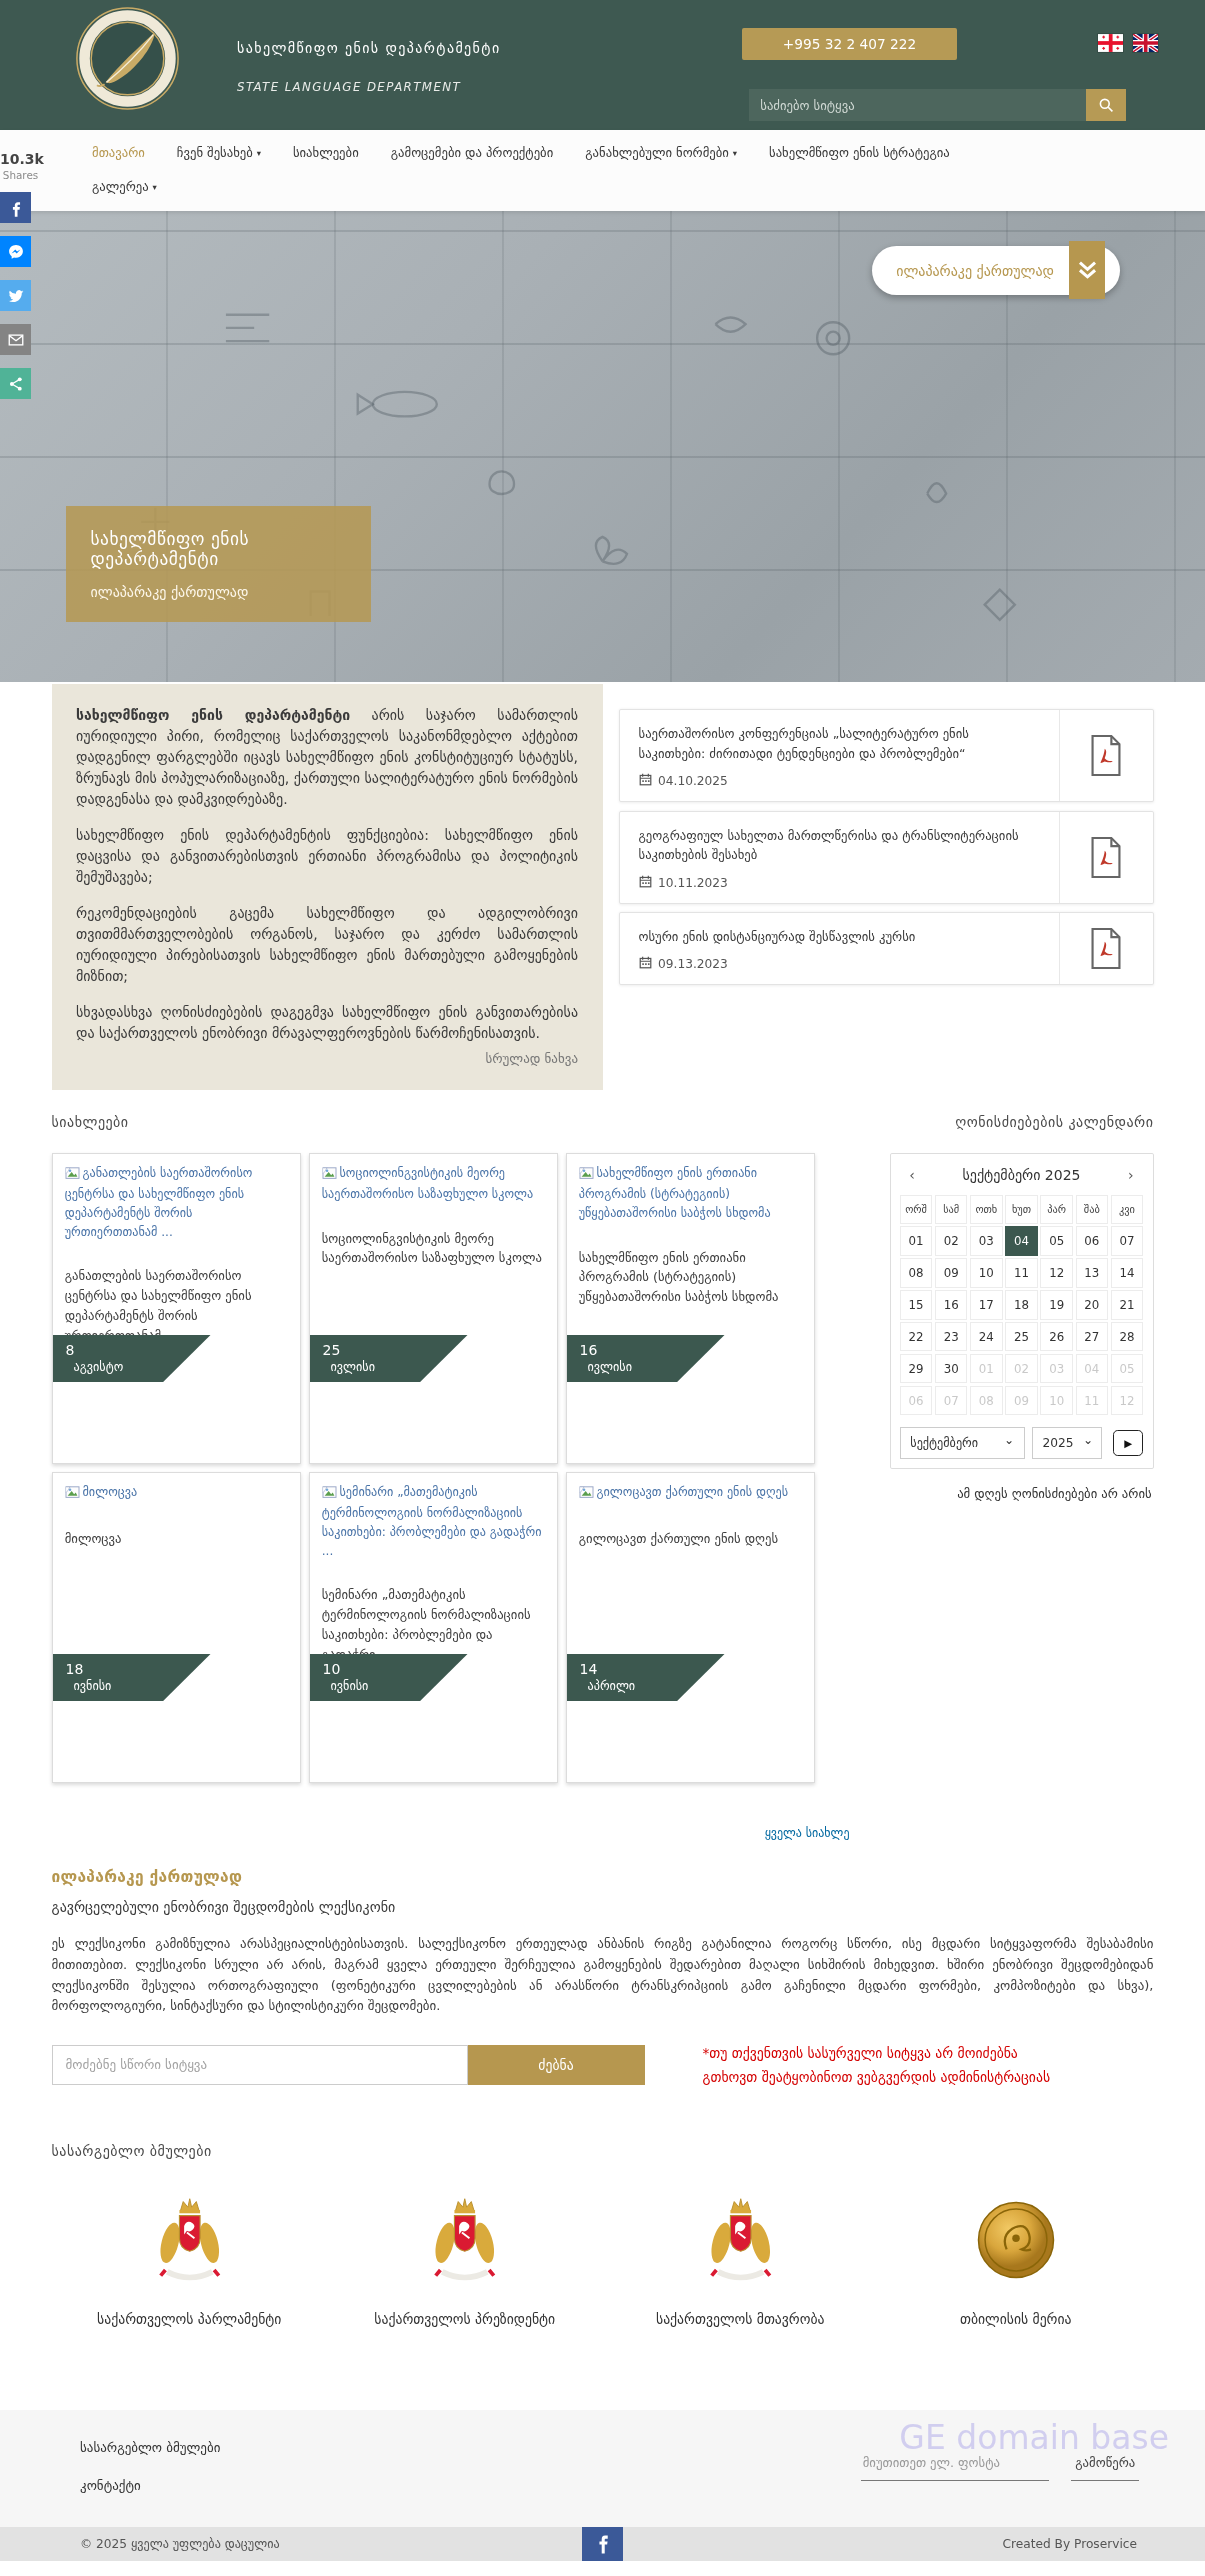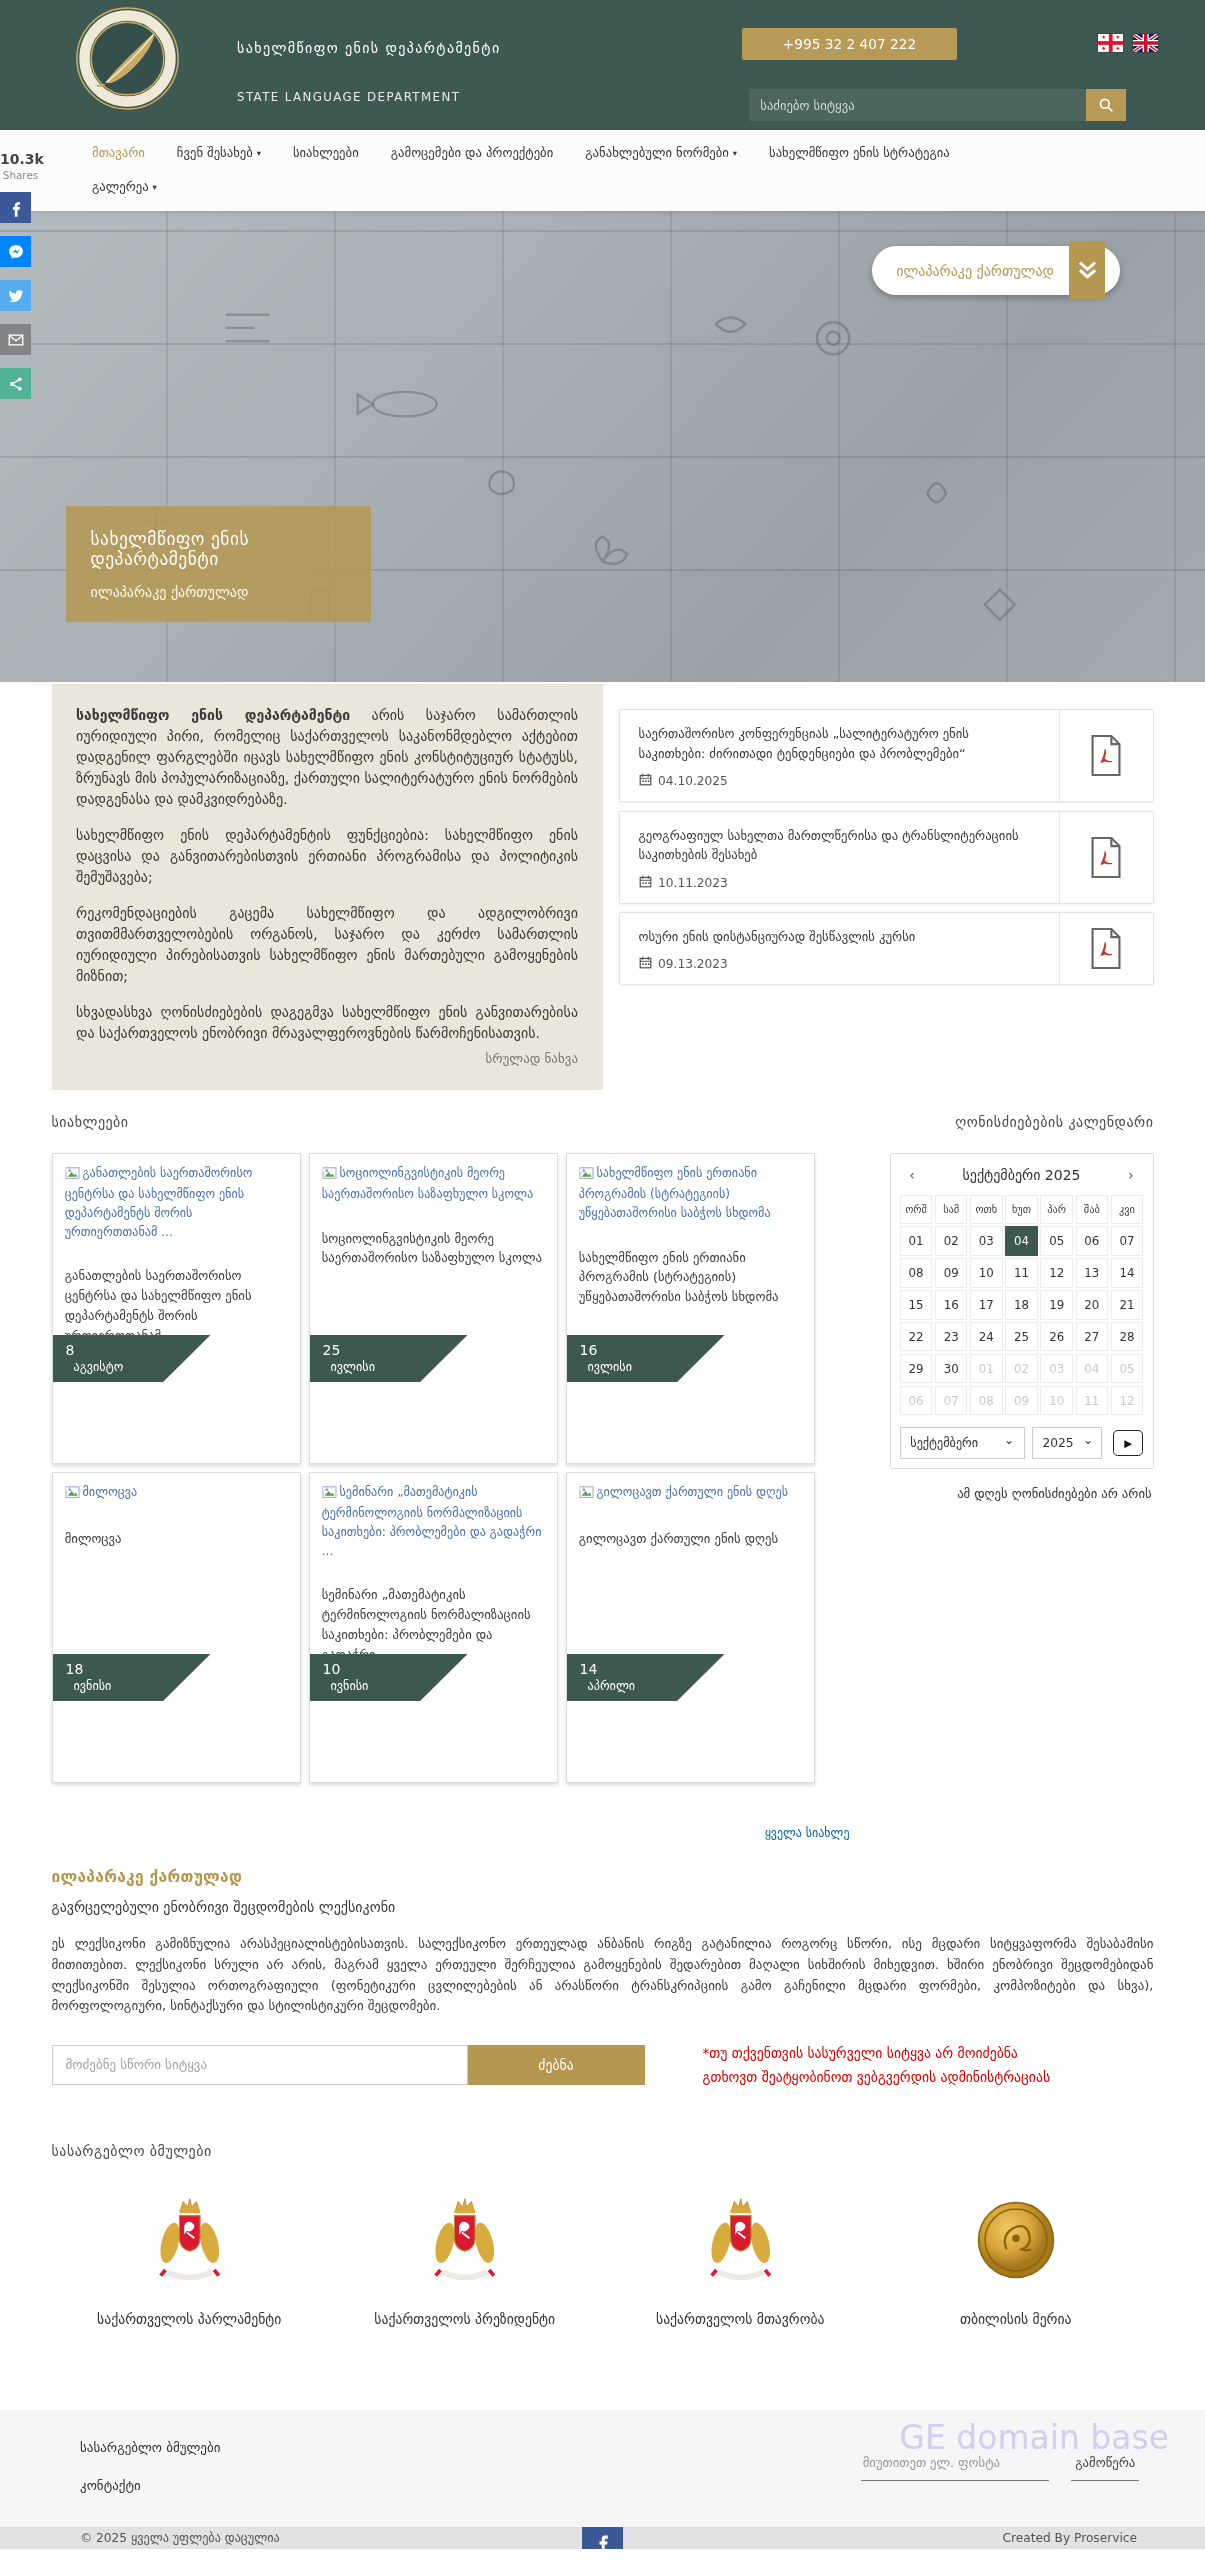--- a/index.html
+++ b/index.html
@@ -2,21 +2,21 @@
 <html style="font-size:15px"><head>
 <meta charset="utf-8">
 <style>
   * { box-sizing: border-box; margin: 0; padding: 0; }
   body { width: 1205px; margin: 0 auto; background: #fff; font-family: "DejaVu Sans", sans-serif; position: relative; overflow-x: hidden; }
 
   
   .top-header { height: 130px; background: #3e5951; position: relative; }
   .logo-wrap { position: absolute; left: 75px; top: 5.6px; width: 105px; height: 105px; }
   .brand-title { position: absolute; left: 237px; top: 40px; color: #fff; font-size: 14px; letter-spacing: 1.4px; }
-  .brand-sub { position: absolute; left: 237px; top: 90px; color: #e9ece9; font-size: 11.8px; letter-spacing: 1.4px; }
+  .brand-sub { position: absolute; left: 237px; top: 80px; color: #e9ece9; font-size: 11.8px; letter-spacing: 1.4px; font-style: italic; }
   .phone-btn { position: absolute; left: 742px; top: 28px; width: 215px; height: 32px; background: #b69a55; color: #fff; font-size: 13.7px; display: flex; align-items: center; justify-content: center; border-radius: 1.9px; cursor: pointer; }
   .flags { position: absolute; right: 47px; top: 34px; display: flex; gap: 9.4px; }
   .flag { width: 25.4px; height: 18px; display: block; cursor: pointer; box-shadow: 0 0 0 0.9px rgba(0,0,0,.15); }
   .search-wrap { position: absolute; left: 749px; top: 89px; width: 377px; height: 32px; display: flex; }
   .search-input { flex: 1; background: #4d665d; border: none; outline: none; color: #fff; padding: 0 11.3px; font-size: 12.7px; font-family: inherit; }
   .search-input::placeholder { color: #cfd8d3; }
   .search-btn { width: 40px; background: #b69a55; border: none; display: flex; align-items: center; justify-content: center; cursor: pointer; }
 
   
   .navbar { background: #fcfcfc; padding: 15px 0 17px; box-shadow: 0 1.9px 3.8px rgba(0,0,0,.10); position: relative; z-index: 5; }
@@ -114,21 +114,21 @@
 
   
   .footer-top { margin-top: 83px; background: #f6f6f6; height: 117px; position: relative; }
   .footer-links { position: absolute; left: 80px; top: 30px; }
   .footer-link { font-size: 13px; color: #333; margin-bottom: 22.6px; cursor: pointer; }
   .newsletter { position: absolute; right: 66px; top: 45px; display: flex; align-items: flex-end; }
   .nl-input { width: 188px; border: none; border-bottom: 0.9px solid #777; background: transparent; font-size: 12.7px; color: #555; padding: 0 1.9px 9.4px; outline: none; font-family: inherit; }
   .nl-input::placeholder { color: #999; }
   .nl-btn { margin-left: 22.6px; font-size: 12.7px; color: #444; border-bottom: 0.9px solid #777; padding: 0 3.8px 9.4px; cursor: pointer; }
   .watermark { position: absolute; right: 36px; top: 7.5px; font-size: 33px; color: rgba(150, 142, 230, .38); pointer-events: none; white-space: nowrap; }
-  .footer-bottom { height: 22px; background: #e2e2e2; position: relative; display: flex; align-items: center; }
+  .footer-bottom { height: 34px; background: #e2e2e2; position: relative; display: flex; align-items: center; }
   .copyright { margin-left: 80px; font-size: 12.2px; color: #555; }
   .fb-tab { position: absolute; left: 582px; top: 0; width: 41px; height: 34px; background: #3b5998; display: flex; align-items: center; justify-content: center; cursor: pointer; }
   .credit { position: absolute; right: 68px; font-size: 12.2px; color: #555; }
 </style>
 </head>
 <body>
 
 <div class="top-header">
   <div class="logo-wrap">
     <svg viewBox="0 0 110 110" width="105" height="105">

